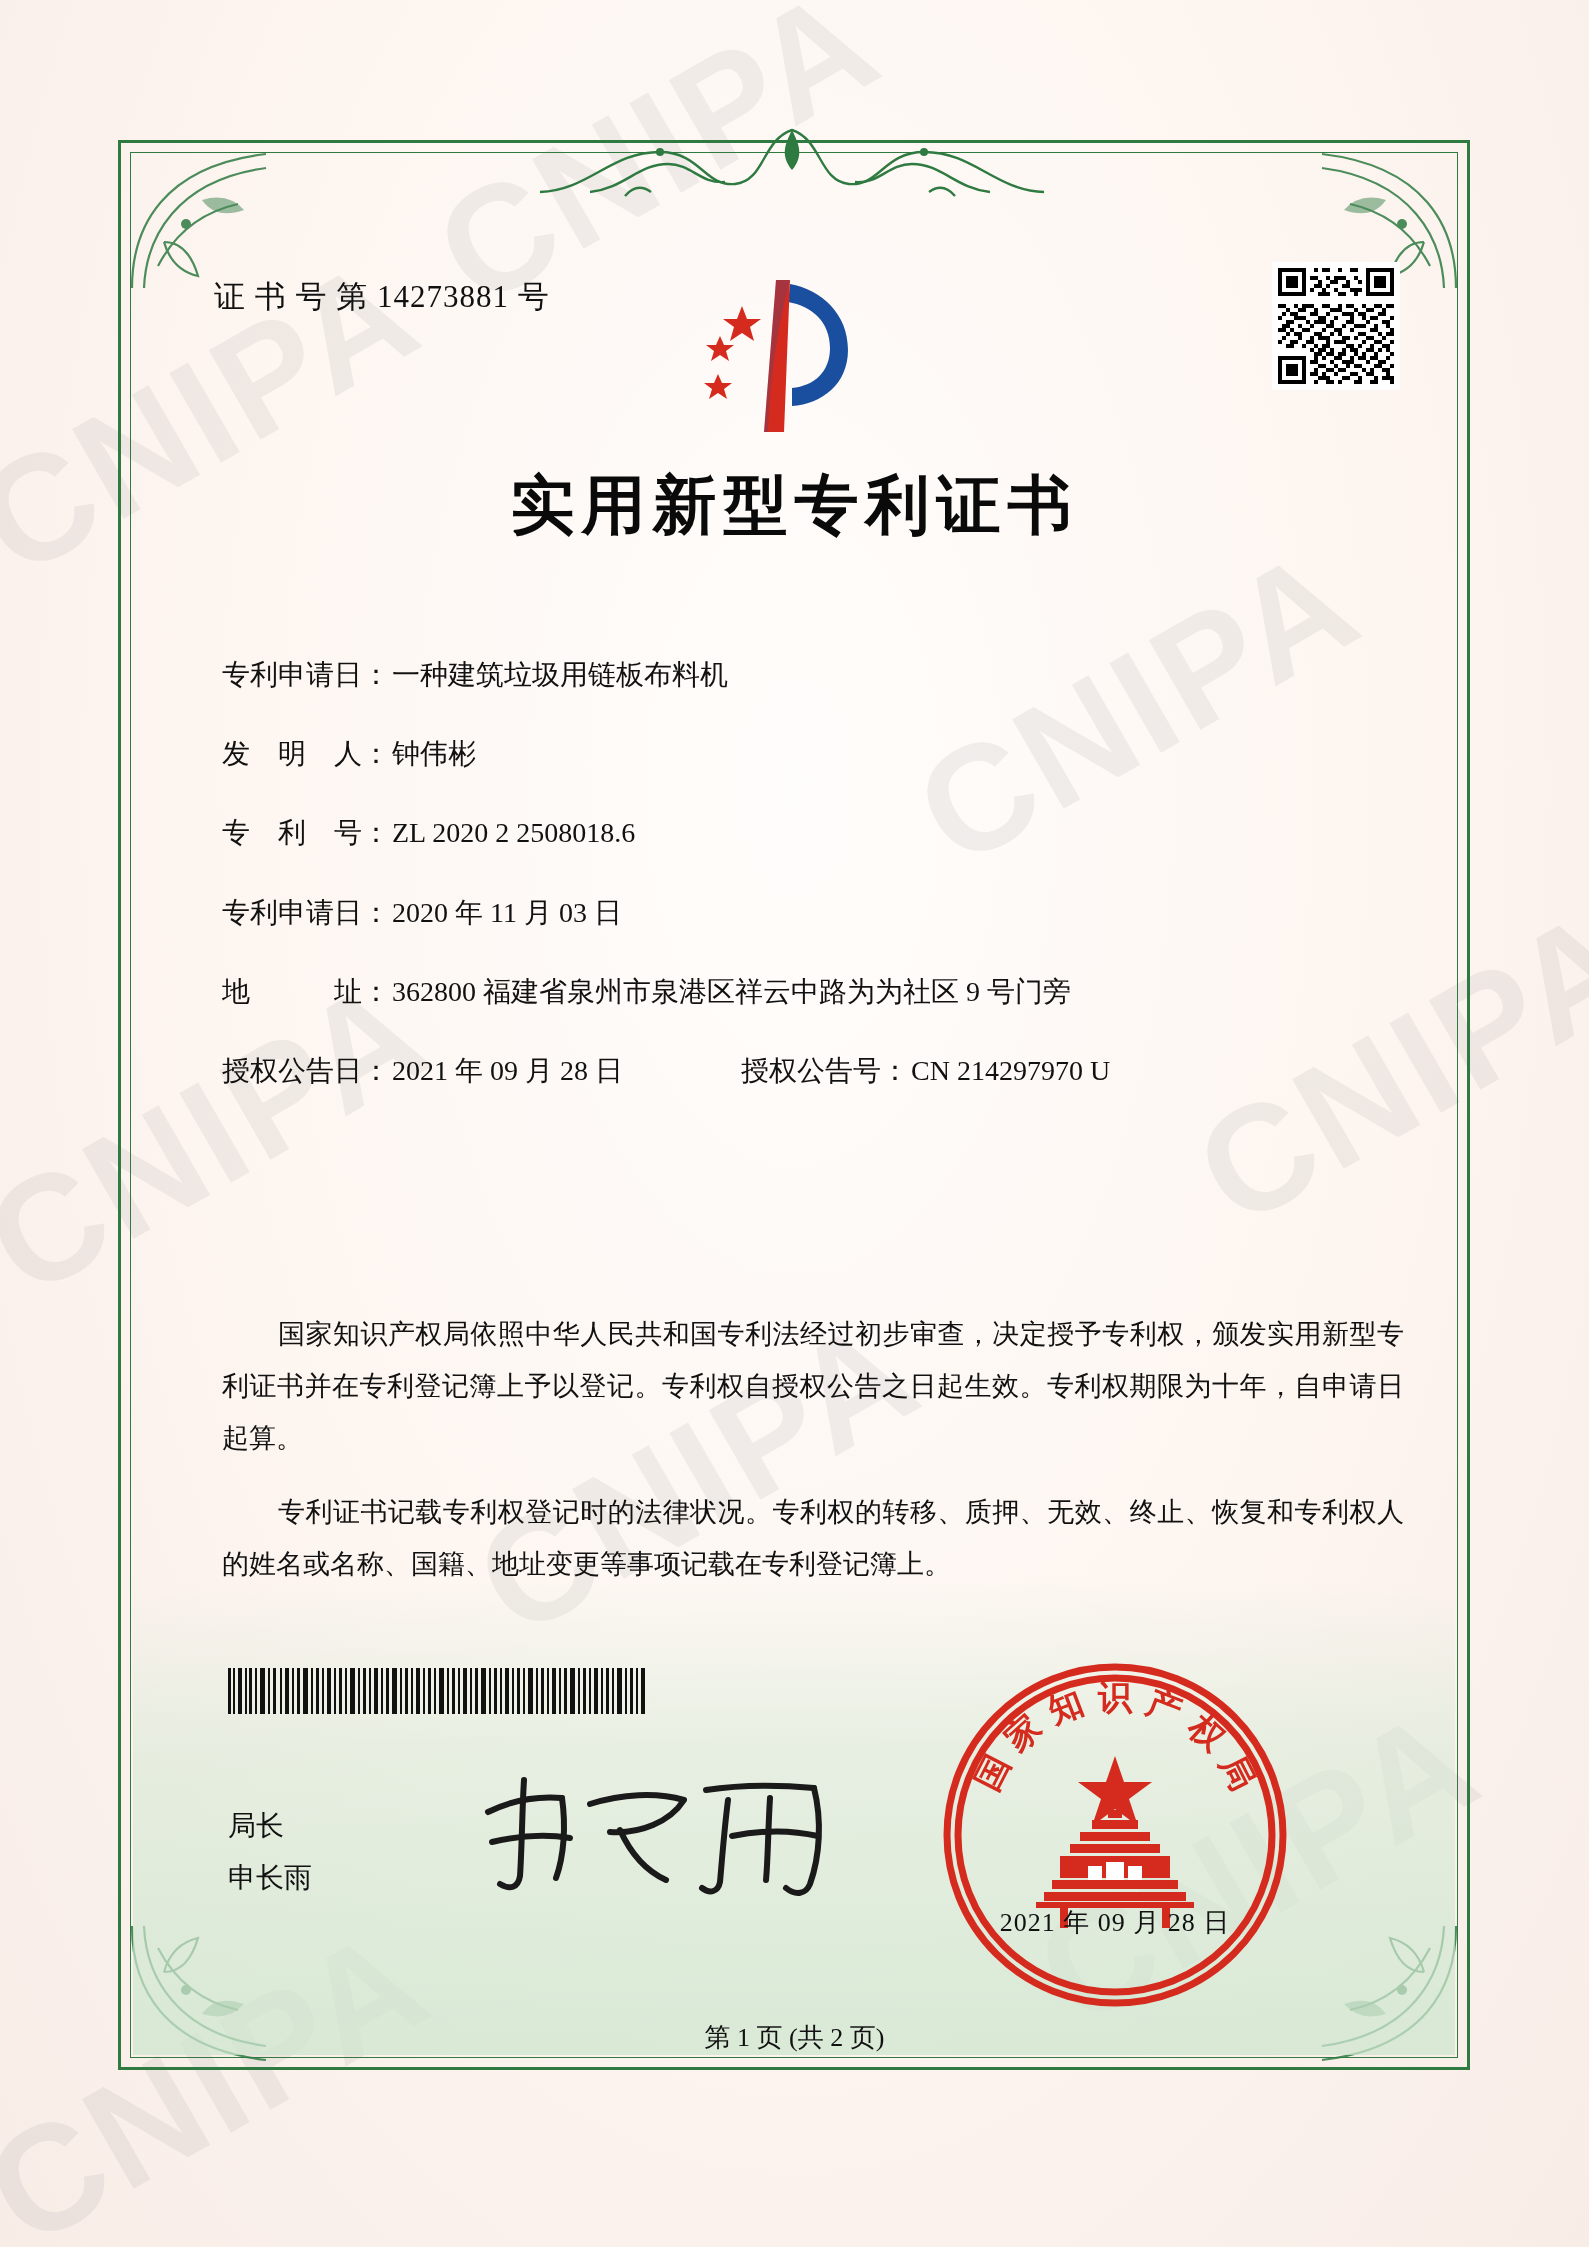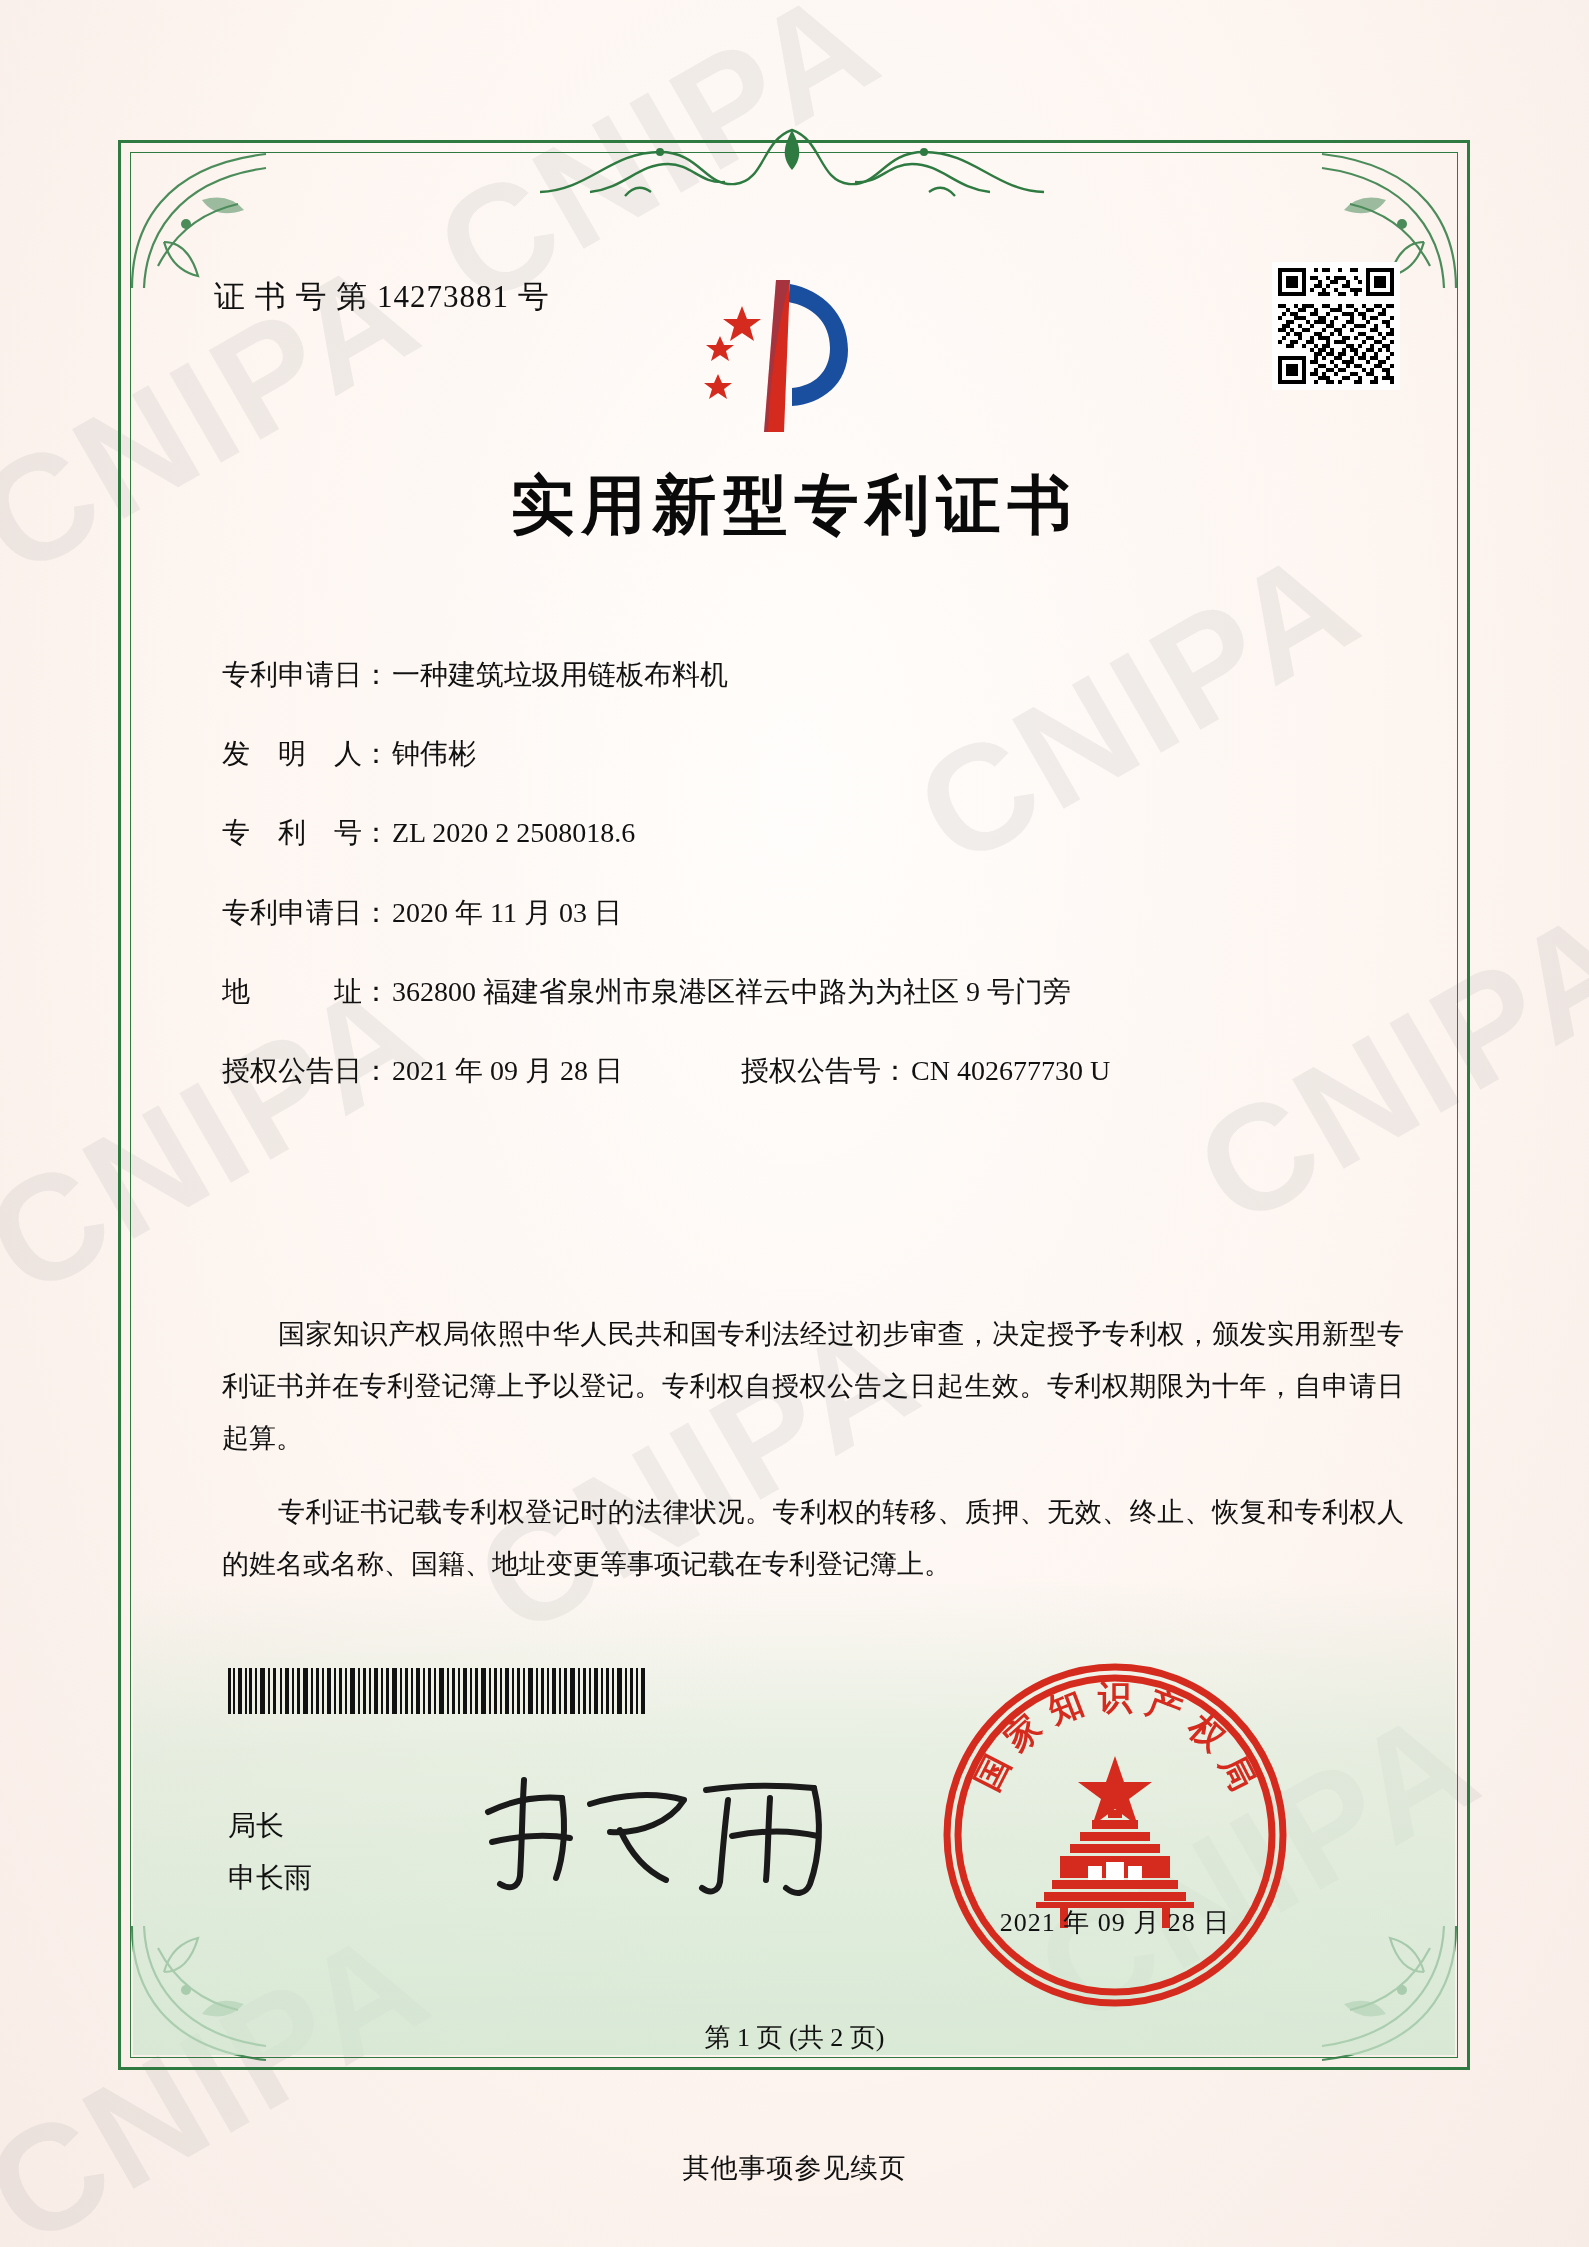--- a/index.html
+++ b/index.html
@@ -515,21 +515,21 @@
     </div>
     <div class="field-row">
       <span class="field-label">地　　　址：</span>
       <span class="field-value">362800 福建省泉州市泉港区祥云中路为为社区 9 号门旁</span>
     </div>
     <div class="field-row two-col">
       <span class="field-label">授权公告日：</span>
       <span class="field-value">2021 年 09 月 28 日</span>
       <span class="second">
         <span class="field-label">授权公告号：</span>
-        <span class="field-value">CN 402677730 U</span>
+        <span class="field-value">CN 214297970 U</span>
       </span>
     </div>
   </div>
 
   <div id="paragraphs">
     <p>国家知识产权局依照中华人民共和国专利法经过初步审查，决定授予专利权，颁发实用新型专利证书并在专利登记簿上予以登记。专利权自授权公告之日起生效。专利权期限为十年，自申请日起算。</p>
     <p>专利证书记载专利权登记时的法律状况。专利权的转移、质押、无效、终止、恢复和专利权人的姓名或名称、国籍、地址变更等事项记载在专利登记簿上。</p>
   </div>
 
   <svg id="barcode" viewBox="0 0 420 46" shape-rendering="crispEdges">
@@ -657,15 +657,14 @@
       <text transform="translate(175,175) rotate(0) translate(0,-126)" text-anchor="middle">识</text>
       <text transform="translate(175,175) rotate(21) translate(0,-126)" text-anchor="middle">产</text>
       <text transform="translate(175,175) rotate(42) translate(0,-126)" text-anchor="middle">权</text>
       <text transform="translate(175,175) rotate(63) translate(0,-126)" text-anchor="middle">局</text>
     </g>
   </svg>
 
   <div id="seal-date">2021 年 09 月 28 日</div>
 
   <div id="page-num">第 1 页 (共 2 页)</div>
-  <div id="footer-note">其他事项参见续页</div>
 
 </div>
 
 </body></html>

